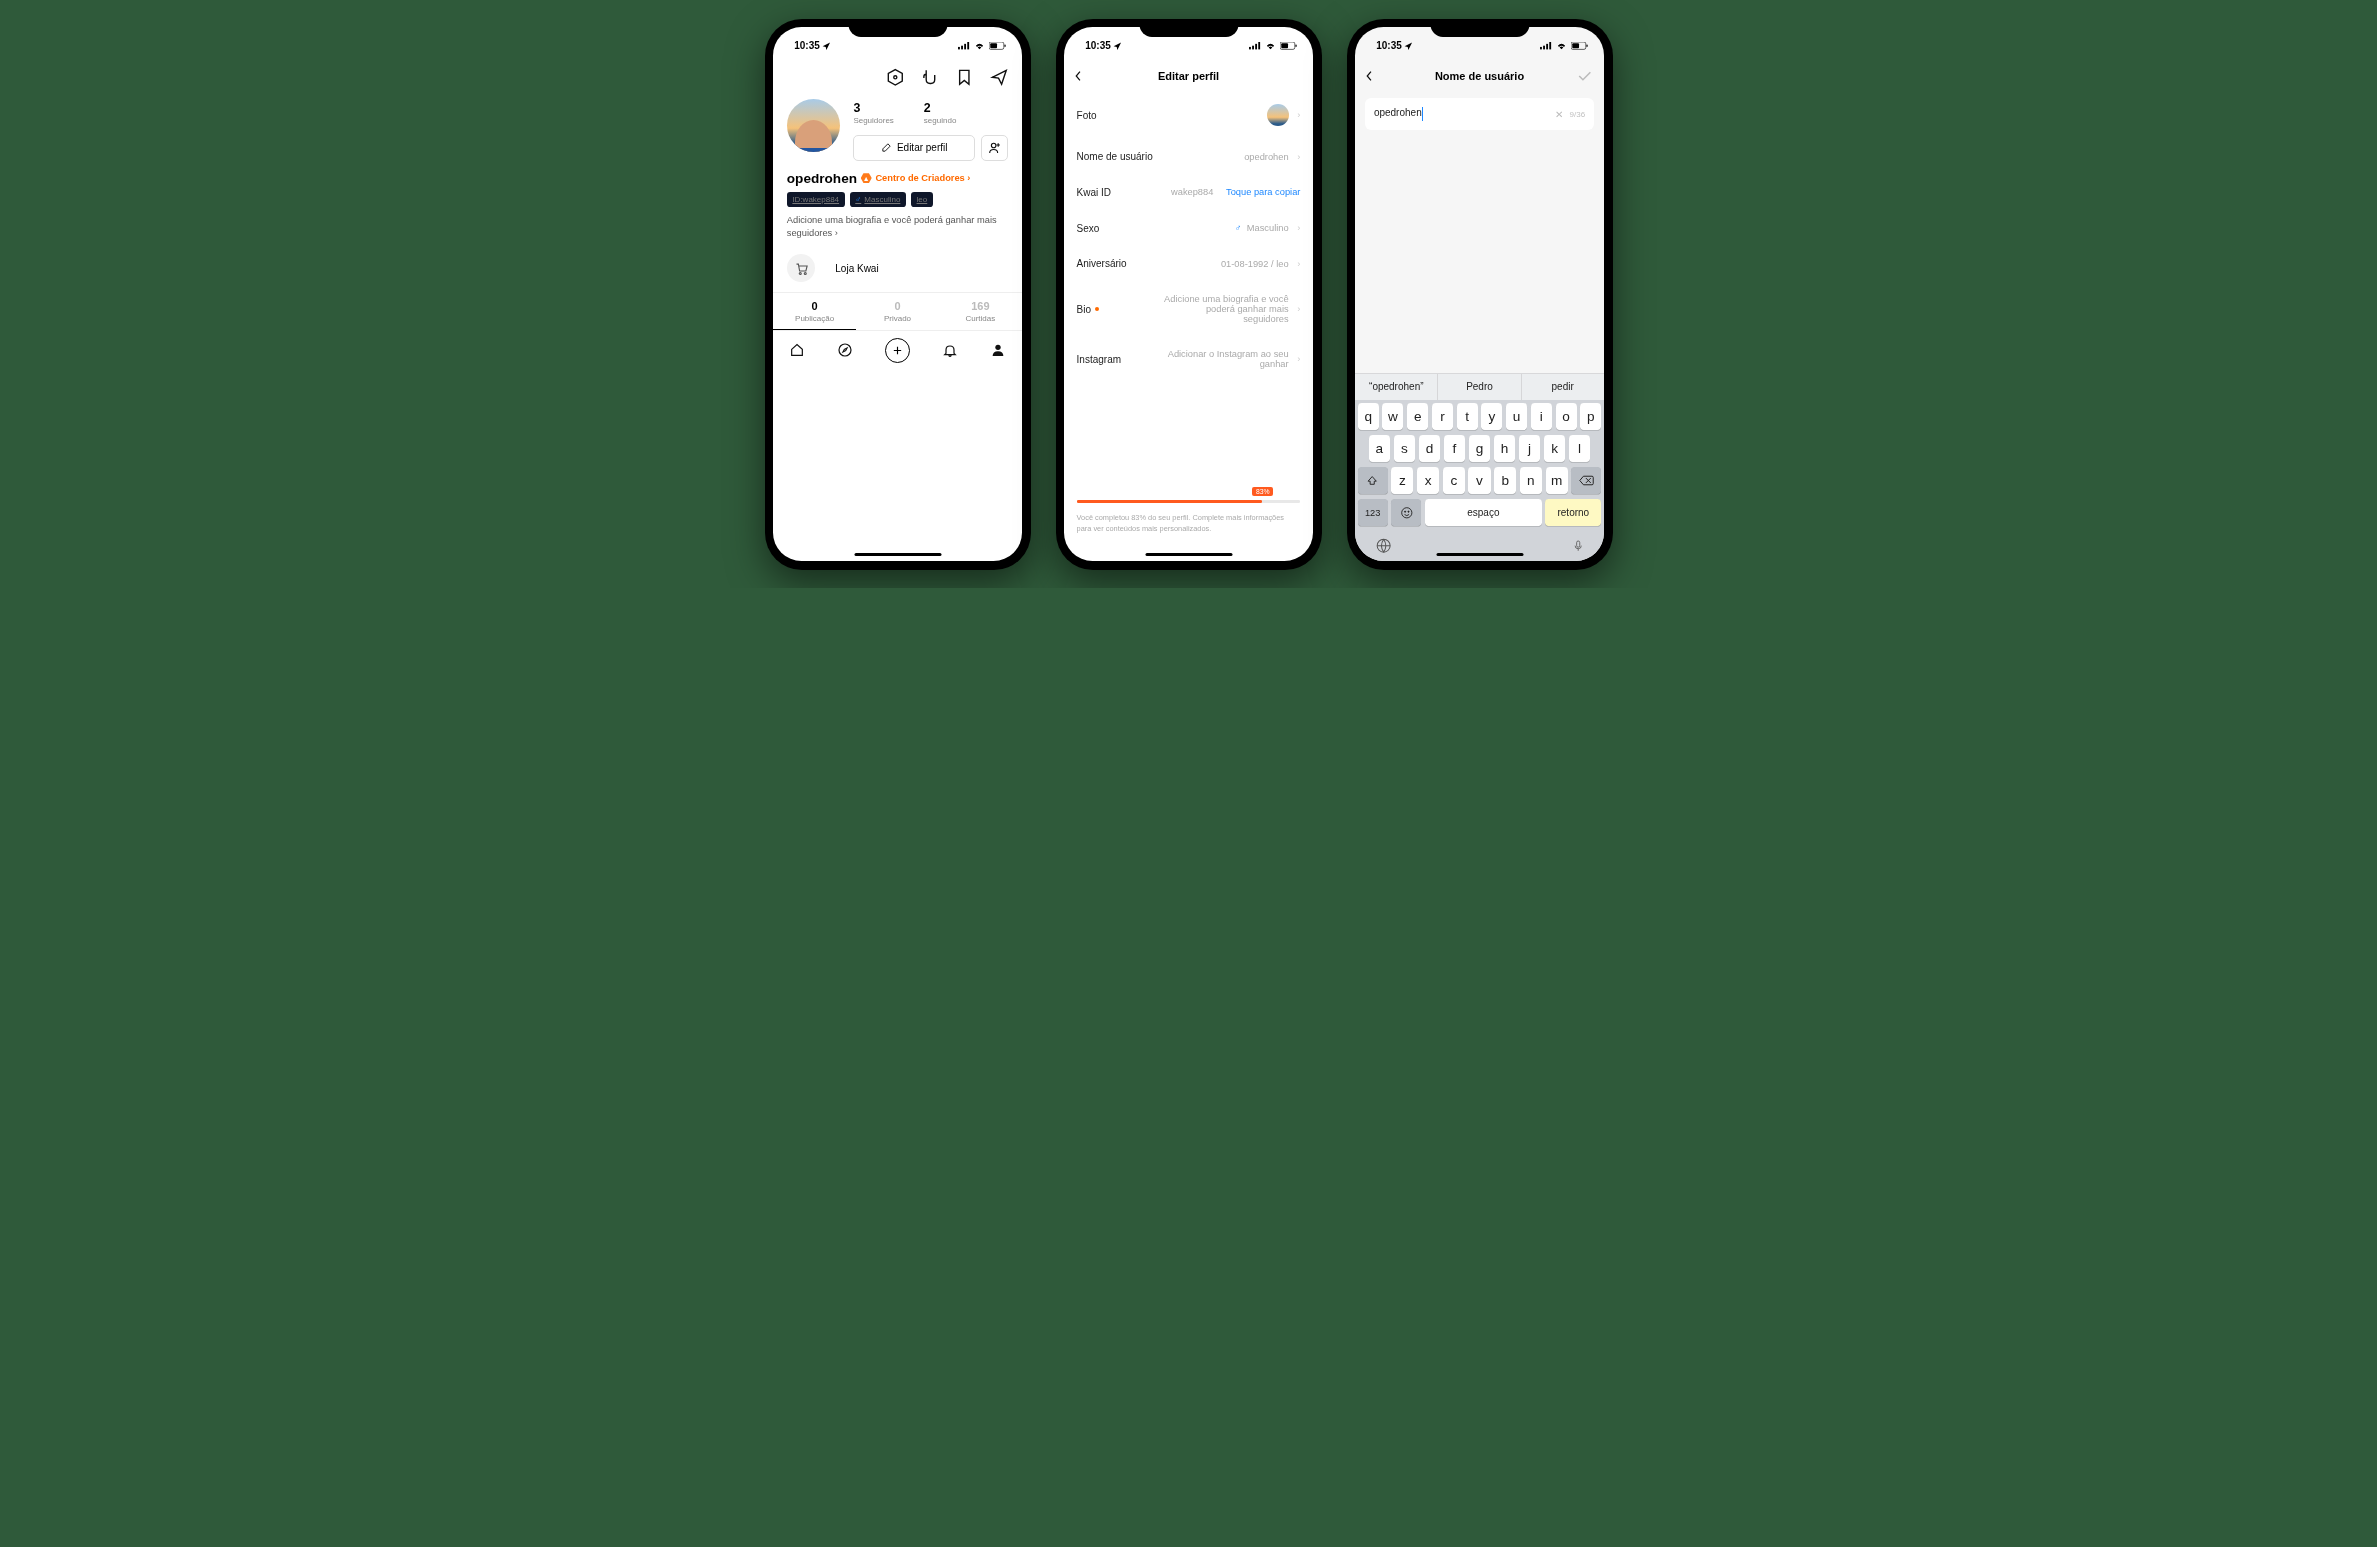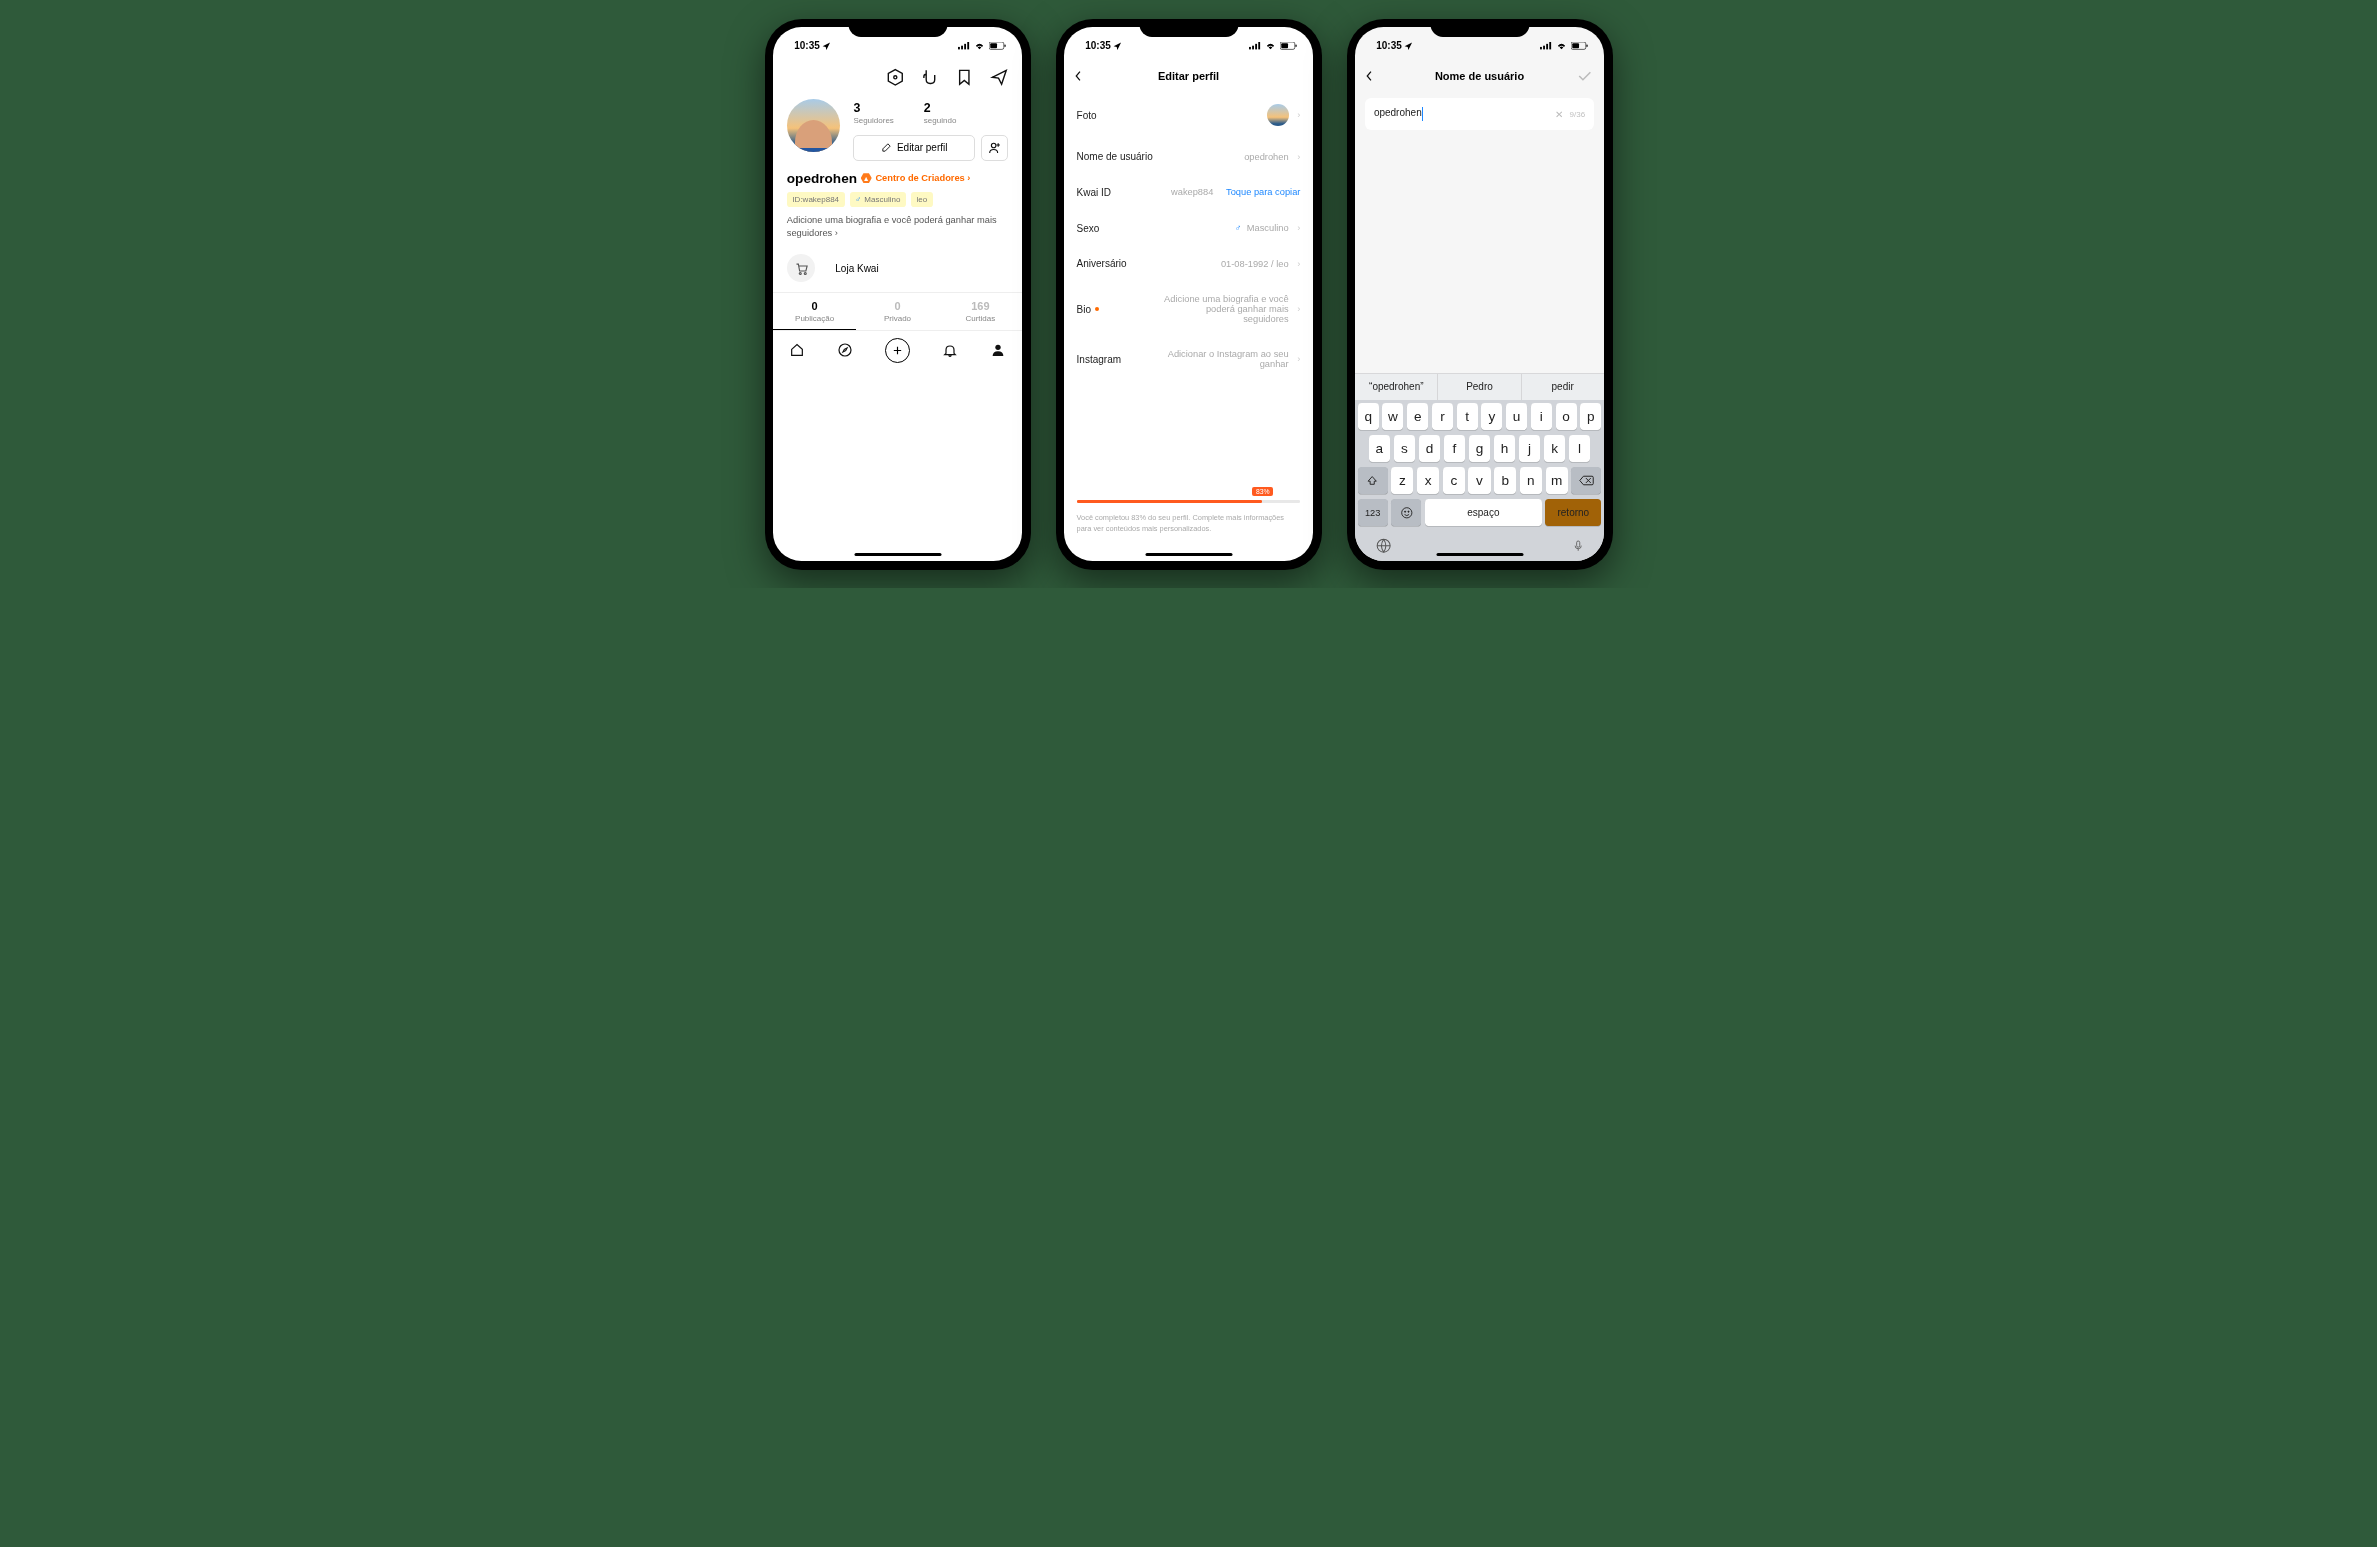--- a/index.html
+++ b/index.html
@@ -99,22 +99,22 @@
   .name-line{ padding:2.5px 13.6px 3.7px; display:flex; align-items:center; gap:3.7px; flex-wrap:wrap; }
   .username{ font-size:13.6px; font-weight:800; }
   .badge-hex{
     width:11px; height:11px; background:#ff7a1a; border-radius:2.5px;
     display:inline-flex; align-items:center; justify-content:center; color:#fff; font-size:6.8px;
     clip-path: polygon(25% 5%,75% 5%,100% 50%,75% 95%,25% 95%,0 50%);
   }
   .creator-link{ color:#ff6a00; font-size:9.3px; font-weight:600; }
   .chips{ padding:2.5px 13.6px 6.2px; display:flex; gap:5px; flex-wrap:wrap; }
   .chip{
-    background:#fef9c3; color:#777; font-size:8px; padding:3.1px 5.6px; border-radius:3.1px;
-    display:inline-flex; align-items:center; gap:3.1px;
+    background:#0f172a; color:#777; font-size:8px; padding:3.1px 5.6px; border-radius:3.1px;
+    display:inline-flex; align-items:center; gap:3.1px;text-decoration:underline;
   }
   .male-sym{ color:#1e88ff; }
   .bio-line{ padding:1.2px 13.6px 11px; color:#555; font-size:9.3px; line-height:1.4;}
   .store-row{ padding:2.5px 13.6px 10px; display:flex; align-items:center; gap:20px; }
   .store-circle{
     width:28.5px;height:28.5px;border-radius:50%;background:#f2f2f2;
     display:flex;align-items:center;justify-content:center;
   }
   .divider{height:0.6px;background:#eee;}
   .tabs{display:flex; text-align:center;}
@@ -166,21 +166,21 @@
   .suggestion-bar .sug + .sug{border-left:0.6px solid #d6d6d8;}
   .keyboard{background:#d1d4d9;padding:3.7px 2.5px 6.2px;}
   .krow{display:flex;gap:3.7px;justify-content:center;margin-bottom:5px;}
   .key{
     background:#fff;border-radius:3.7px;height:27px;min-width:21px;flex:1;
     display:flex;align-items:center;justify-content:center;
     font-size:13.6px;color:#222;box-shadow:0 0.6px 0 rgba(0,0,0,.25);
   }
   .key.mod{background:#b8bdc4;flex:0 0 30px;}
   .key.space{flex:3;font-size:10px;}
-  .key.ret{flex:0 0 56px;background:#a16207;font-size:10px;}
+  .key.ret{flex:0 0 56px;background:#fef9c3;font-size:10px;}
   .key.num{flex:0 0 30px;background:#b8bdc4;font-size:9.3px;}
   .kb-foot{display:flex;justify-content:space-between;padding:6.2px 17.3px 0;}
   .chev-svg{width:6.2px;height:10px;}
 </style>
 </head>
 <body>
 
 <div class="phone">
   <div class="notch"></div>
   <div class="screen">

